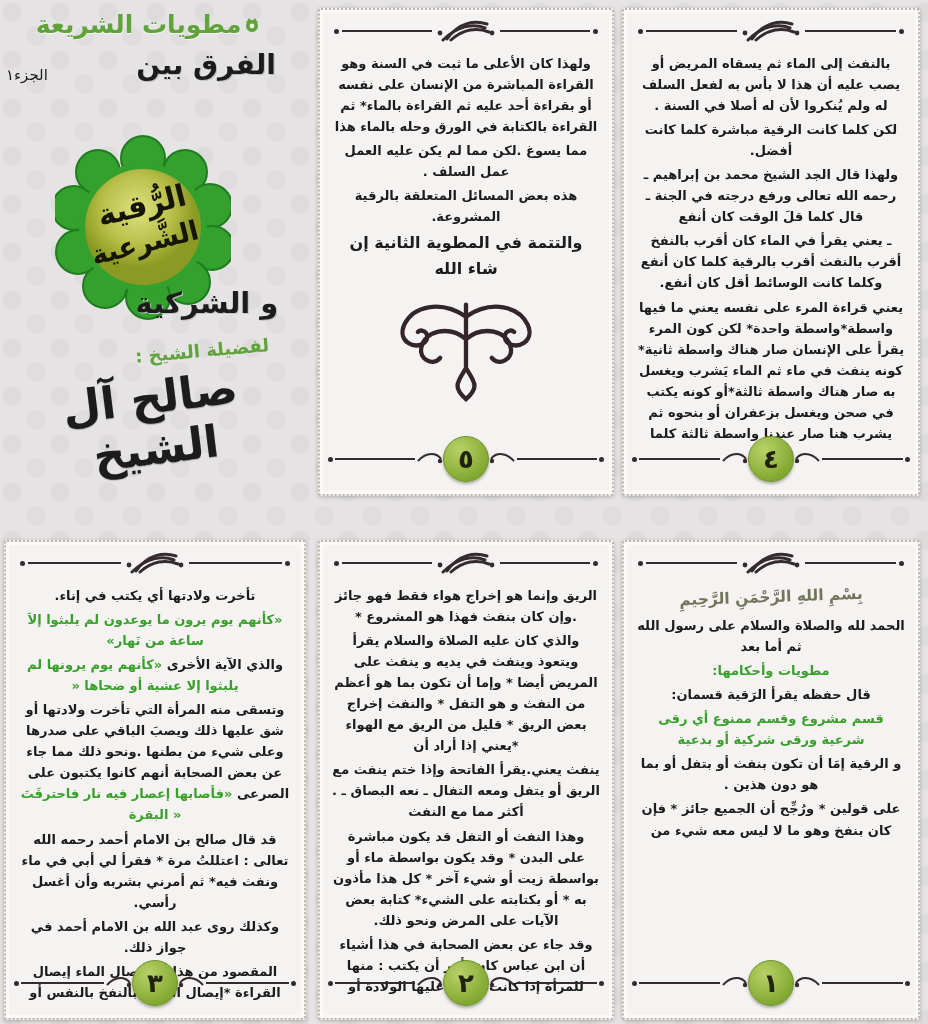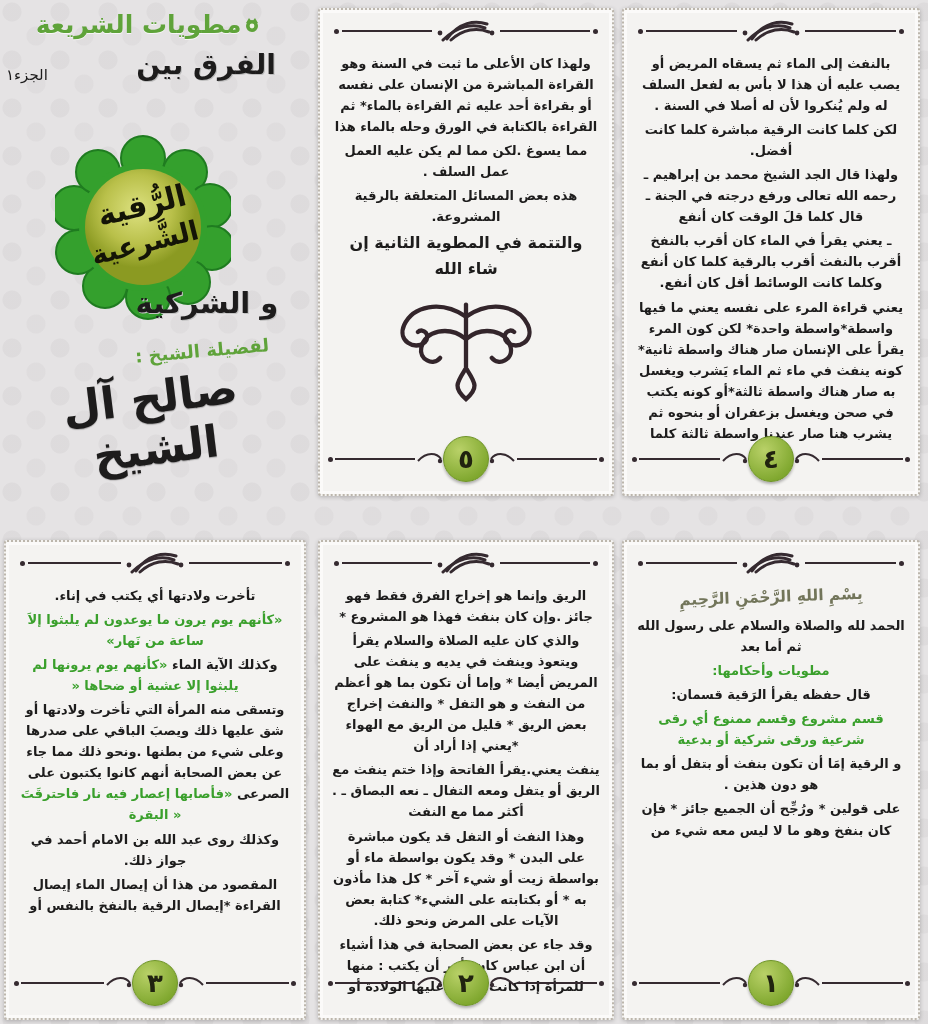--- a/index.html
+++ b/index.html
@@ -239,22 +239,23 @@
           <circle cx="3" cy="13" r="2.4" fill="#352a30"></circle>
           <circle cx="55" cy="13" r="2.4" fill="#352a30"></circle>
         </svg>
       </span>
       <span class="hdr-line"></span>
       <span class="hdr-dot"></span>
     </div>
     <div class="card-body">
       <div class="para "><span>تأخرت ولادتها أي يكتب في إناء.</span></div>
       <div class="para "><span class="run-green">«كأنهم يوم يرون ما يوعدون لم يلبثوا إلاَ ساعة من نَهار»</span></div>
-      <div class="para "><span>وكذلك الآية الماء </span><span class="run-green">«كأنهم يوم يرونها لم يلبثوا إلا عشية أو ضحاها «</span></div>
+      <div class="para "><span>والذي الآية الأخرى </span><span class="run-green">«كأنهم يوم يرونها لم يلبثوا إلا عشية أو ضحاها «</span></div>
       <div class="para "><span>وتسقى منه المرأة التي تأخرت ولادتها أو شق عليها ذلك ويصبَ الباقي على صدرها وعلى شيء من بطنها .ونحو ذلك مما جاء عن بعض الصحابة أنهم كانوا يكتبون على الصرعى </span><span class="run-green">«فأصابها إعصار فيه نار فاحترقَتَ « البقرة</span></div>
+      <div class="para "><span>قد قال صالح بن الامام أحمد رحمه الله تعالى : اعتللتُ مرة * فقرأ لي أبي في ماء ونفث فيه* ثم أمرني بشربه وأن أغسل رأسي.</span></div>
       <div class="para "><span>وكذلك روى عبد الله بن الامام أحمد في جواز ذلك.</span></div>
       <div class="para "><span>المقصود من هذا أن إيصال الماء إيصال القراءة *إيصال الرقية بالنفخ بالنفس أو</span></div>
     </div>
     <div class="card-footer">
       <span class="hdr-dot"></span>
       <span class="ftr-line"></span>
       <span>
         <svg width="26" height="16" viewBox="0 0 26 16">
           <path d="M25 10 C16 0 6 2 2 8" fill="none" stroke="#352a30" stroke-width="2"></path>
           <circle cx="3" cy="10" r="2.2" fill="#352a30"></circle>
@@ -283,21 +284,21 @@
             <path d="M14 20 C26 9 40 7 52 12"></path>
           </g>
           <circle cx="3" cy="13" r="2.4" fill="#352a30"></circle>
           <circle cx="55" cy="13" r="2.4" fill="#352a30"></circle>
         </svg>
       </span>
       <span class="hdr-line"></span>
       <span class="hdr-dot"></span>
     </div>
     <div class="card-body">
-      <div class="para "><span>الريق وإنما هو إخراج الفرق فقط فهو جائز .وإن كان بنفث فهذا هو المشروع *</span></div>
+      <div class="para "><span>الريق وإنما هو إخراج هواء فقط فهو جائز .وإن كان بنفث فهذا هو المشروع *</span></div>
       <div class="para "><span>والذي كان عليه الصلاة والسلام يقرأ ويتعوذ وينفث في يديه و ينفث على المريض أيضا * وإما أن تكون بما هو أعظم من النفث و هو التفل * والنفث إخراج بعض الريق * قليل من الريق مع الهواء *يعني إذا أراد أن</span></div>
       <div class="para "><span>ينفث يعني.يقرأ الفاتحة وإذا ختم ينفث مع الريق أو يتفل ومعه التفال ـ نعه البصاق ـ . أكثر مما مع النفث</span></div>
       <div class="para "><span>وهذا النفث أو التفل قد يكون مباشرة على البدن * وقد يكون بواسطة ماء أو بواسطة زيت أو شيء آخر * كل هذا مأذون به * أو بكتابته على الشيء* كتابة بعض الآيات على المرض ونحو ذلك.</span></div>
       <div class="para "><span>وقد جاء عن بعض الصحابة في هذا أشياء أن ابن عباس كان يأمر أن يكتب : منها للمرأة إذا كانت شقت عليها الولادة أو</span></div>
     </div>
     <div class="card-footer">
       <span class="hdr-dot"></span>
       <span class="ftr-line"></span>
       <span>
         <svg width="26" height="16" viewBox="0 0 26 16">

